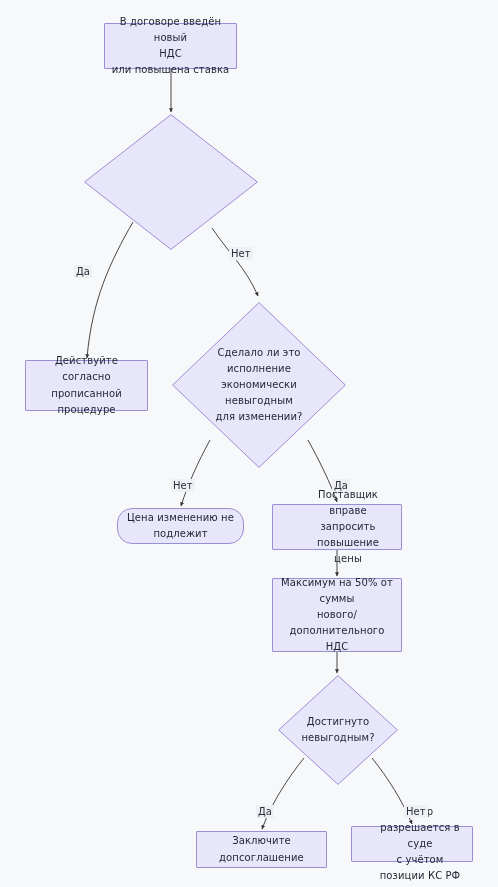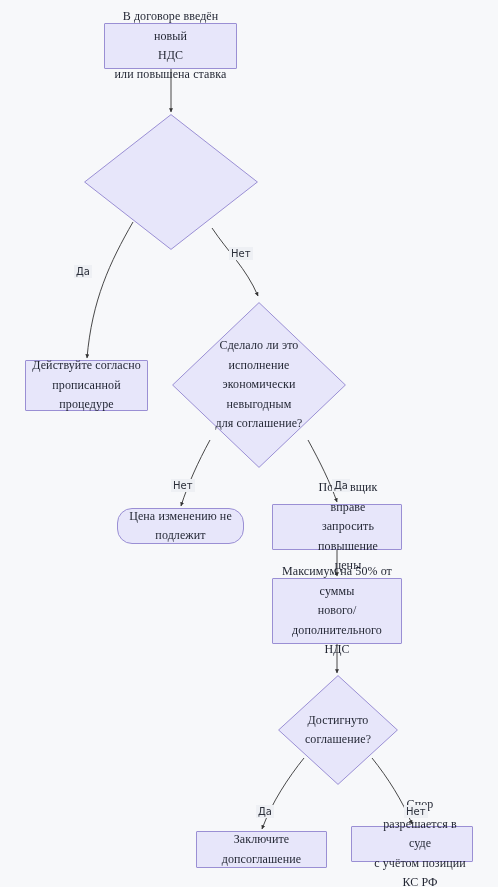--- a/index.html
+++ b/index.html
@@ -30,24 +30,23 @@
     pointer-events: none;
   }
   .node {
     position: absolute;
     box-sizing: border-box;
     display: flex;
     align-items: center;
     justify-content: center;
     text-align: center;
     color: #1f2330;
-    font-size: 12px;
+    font-size: 10px;
     line-height: 1.62;
     letter-spacing: 0.1px;
-    font-family: Liberation Serif, serif;
   }
   .node-box {
     background: #e7e6fa;
     border: 1px solid #9a8fd4;
     border-radius: 1px;
   }
   .node-box .node-text {
     padding: 2px 6px;
     white-space: pre-line;
   }
@@ -115,42 +114,42 @@
 прописанной процедуре</span>
       </div>
       <div class="node node-diamond" style="left: 172px; top: 302px; width: 174px; height: 166px;">
         <svg class="dia-shape" viewBox="0 0 174 166" preserveAspectRatio="none">
           <polygon points="87,0.6 173.4,83 87,165.4 0.6,83" fill="#e7e6fa" stroke="#9a8fd4" stroke-width="1"></polygon>
         </svg>
         <span class="node-text">Сделало ли это
 исполнение
 экономически
 невыгодным
-для соглашение?</span>
+для изменении?</span>
       </div>
       <div class="node node-box" style="left: 117px; top: 508px; width: 127px; height: 36px; border-radius: 15px;">
         <span class="node-text">Цена изменению не
 подлежит</span>
       </div>
       <div class="node node-box" style="left: 272px; top: 504px; width: 130px; height: 46px; padding-left: 22px;">
         <span class="node-text">Поставщик вправе
 запросить повышение
 цены</span>
       </div>
-      <div class="node node-box" style="left: 272px; top: 578px; width: 130px; height: 66px;">
+      <div class="node node-box" style="left: 272px; top: 578px; width: 130px; height: 74px;">
         <span class="node-text">Максимум на 50% от
 суммы
 нового/дополнительного
 НДС</span>
       </div>
       <div class="node node-diamond" style="left: 278px; top: 675px; width: 120px; height: 110px;">
         <svg class="dia-shape" viewBox="0 0 120 110" preserveAspectRatio="none">
           <polygon points="60,0.6 119.4,55 60,109.4 0.6,55" fill="#e7e6fa" stroke="#9a8fd4" stroke-width="1"></polygon>
         </svg>
-        <span class="node-text">Достигнуто соглашение?</span>
+        <span class="node-text">Достигнуто невыгодным?</span>
       </div>
       <div class="node node-box" style="left: 196px; top: 831px; width: 131px; height: 37px;">
         <span class="node-text">Заключите допсоглашение</span>
       </div>
       <div class="node node-box" style="left: 351px; top: 826px; width: 122px; height: 36px; padding-left: 16px;">
         <span class="node-text">Спор разрешается в суде
 с учётом позиции КС РФ</span>
       </div>
     </div>
   <div id="label-layer">

